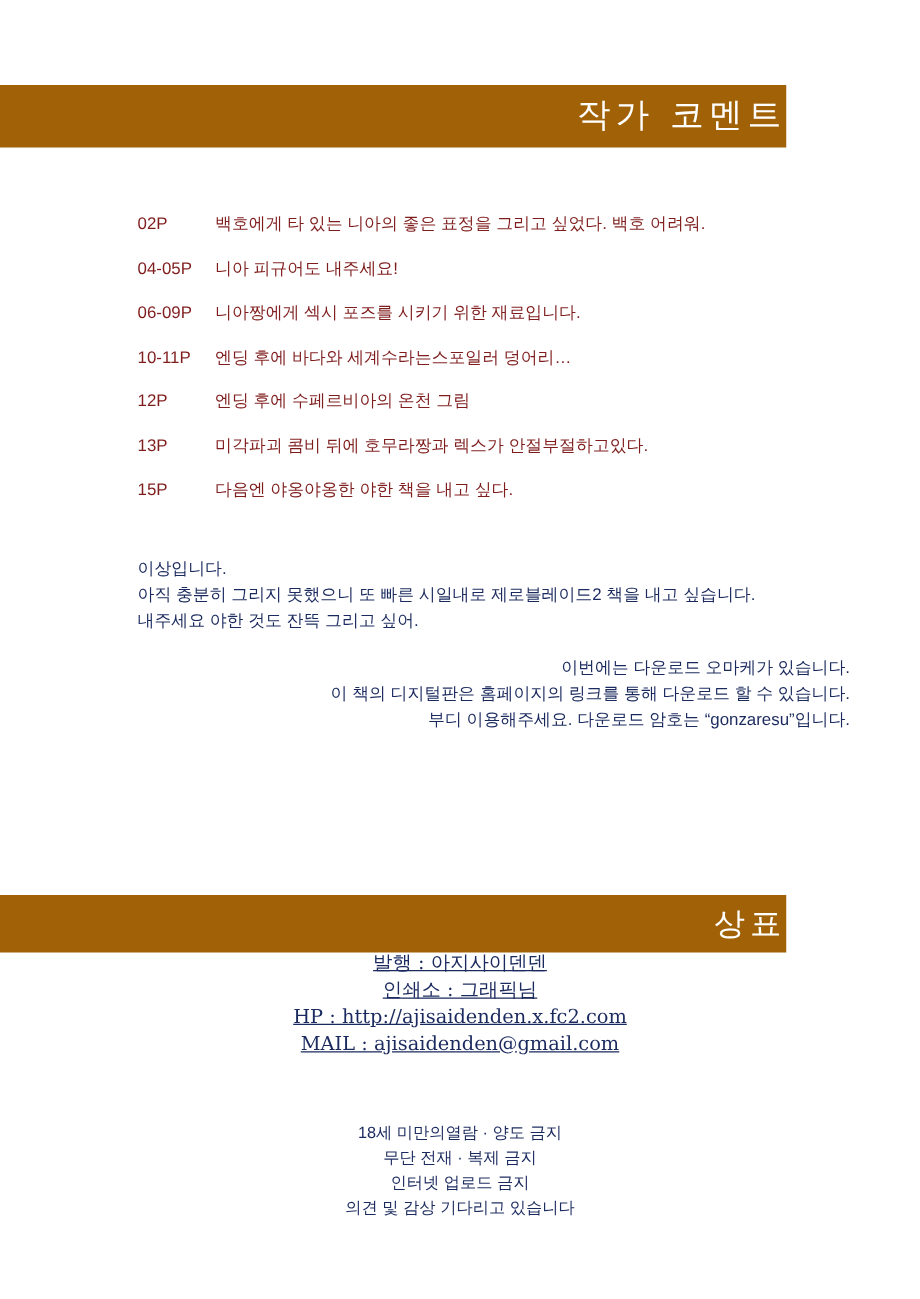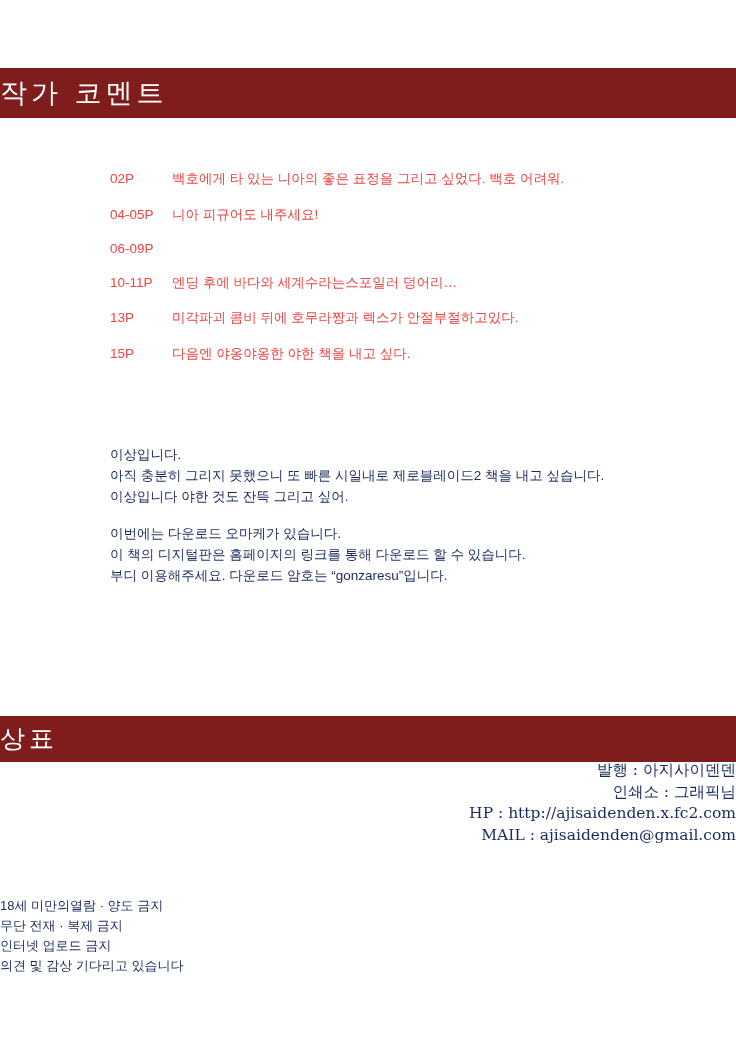--- a/index.html
+++ b/index.html
@@ -20,24 +20,24 @@
     top: 0; left: 0;
     width: 736px;
     height: 1039px;
     background: #ffffff;
   }
 
   
   .banner {
     position: absolute;
     left: 0;
-    width: 736px;
-    background: #7f1d1d;
+    width: 629px;
+    background: #a16207;
     color: #ffffff;
-    text-align: left;
+    text-align: right;
     font-family: "DejaVu Serif", "Liberation Serif", serif;
     letter-spacing: 4px;
   }
   #banner-comment {
     top: 68px;
     height: 50px;
     line-height: 50px;
     font-size: 27px;
   }
   #banner-trademark {
@@ -53,21 +53,21 @@
     position: absolute;
     top: 170px;
     left: 110px;
     width: 560px;
   }
   .page-row {
     display: flex;
     align-items: baseline;
     margin-bottom: 17.5px;
     font-size: 13.5px;
-    color: #ef4444;
+    color: #7f1d1d;
     white-space: nowrap;
   }
   .page-row .pnum {
     width: 62px;
     flex: 0 0 62px;
     font-size: 13.5px;
   }
   .page-row .ptext {
     flex: 1 1 auto;
   }
@@ -75,44 +75,45 @@
   
   .para {
     position: absolute;
     left: 110px;
     width: 570px;
     font-size: 13.5px;
     line-height: 21px;
     color: #1b2a5e;
   }
   #para-a { top: 444px; }
-  #para-b { top: 523px; }
+  #para-b { top: 523px; text-align: right; }
   .para div { white-space: nowrap; }
 
   
   .pub-block {
     position: absolute;
     top: 760px;
     left: 0;
     width: 736px;
-    text-align: right;
+    text-align: center;
     font-family: "DejaVu Serif", "Liberation Serif", serif;
     font-size: 15.5px;
     line-height: 21.5px;
     color: #1b2a5e;
+    text-decoration: underline;
   }
   .pub-block div { white-space: nowrap; }
 
   
   .notice-block {
     position: absolute;
     top: 896px;
     left: 0;
     width: 736px;
-    text-align: left;
+    text-align: center;
     font-size: 13px;
     line-height: 20px;
     color: #1b2a5e;
   }
   .notice-block div { white-space: nowrap; }
 </style>
 </head>
 <body>
 
 <div class="page">
@@ -123,39 +124,44 @@
     <div class="page-row">
       <span class="pnum">02P</span>
       <span class="ptext">백호에게 타 있는 니아의 좋은 표정을 그리고 싶었다. 백호 어려워.</span>
     </div>
     <div class="page-row">
       <span class="pnum">04-05P</span>
       <span class="ptext">니아 피규어도 내주세요!</span>
     </div>
     <div class="page-row">
       <span class="pnum">06-09P</span>
+      <span class="ptext">니아짱에게 섹시 포즈를 시키기 위한 재료입니다.</span>
     </div>
     <div class="page-row">
       <span class="pnum">10-11P</span>
       <span class="ptext">엔딩 후에 바다와 세계수라는스포일러 덩어리…</span>
+    </div>
+    <div class="page-row">
+      <span class="pnum">12P</span>
+      <span class="ptext">엔딩 후에 수페르비아의 온천 그림</span>
     </div>
     <div class="page-row">
       <span class="pnum">13P</span>
       <span class="ptext">미각파괴 콤비 뒤에 호무라짱과 렉스가 안절부절하고있다.</span>
     </div>
     <div class="page-row">
       <span class="pnum">15P</span>
       <span class="ptext">다음엔 야옹야옹한 야한 책을 내고 싶다.</span>
     </div>
   </div>
 
   <div class="para" id="para-a">
     <div>이상입니다.</div>
     <div>아직 충분히 그리지 못했으니 또 빠른 시일내로 제로블레이드2 책을 내고 싶습니다.</div>
-    <div>이상입니다 야한 것도 잔뜩 그리고 싶어.</div>
+    <div>내주세요 야한 것도 잔뜩 그리고 싶어.</div>
   </div>
 
   <div class="para" id="para-b">
     <div>이번에는 다운로드 오마케가 있습니다.</div>
     <div>이 책의 디지털판은 홈페이지의 링크를 통해 다운로드 할 수 있습니다.</div>
     <div>부디 이용해주세요. 다운로드 암호는  “gonzaresu”입니다.</div>
   </div>
 
   <div class="banner" id="banner-trademark">상표</div>
 

